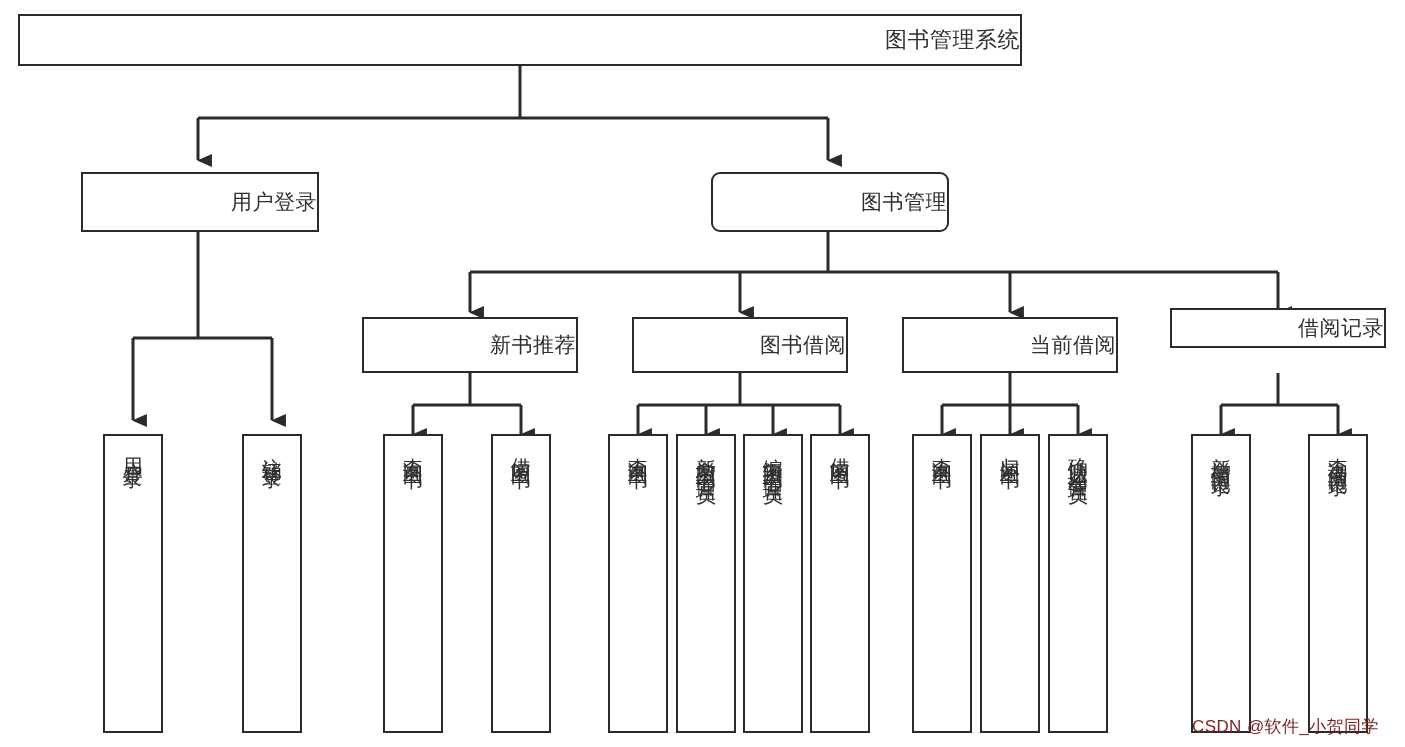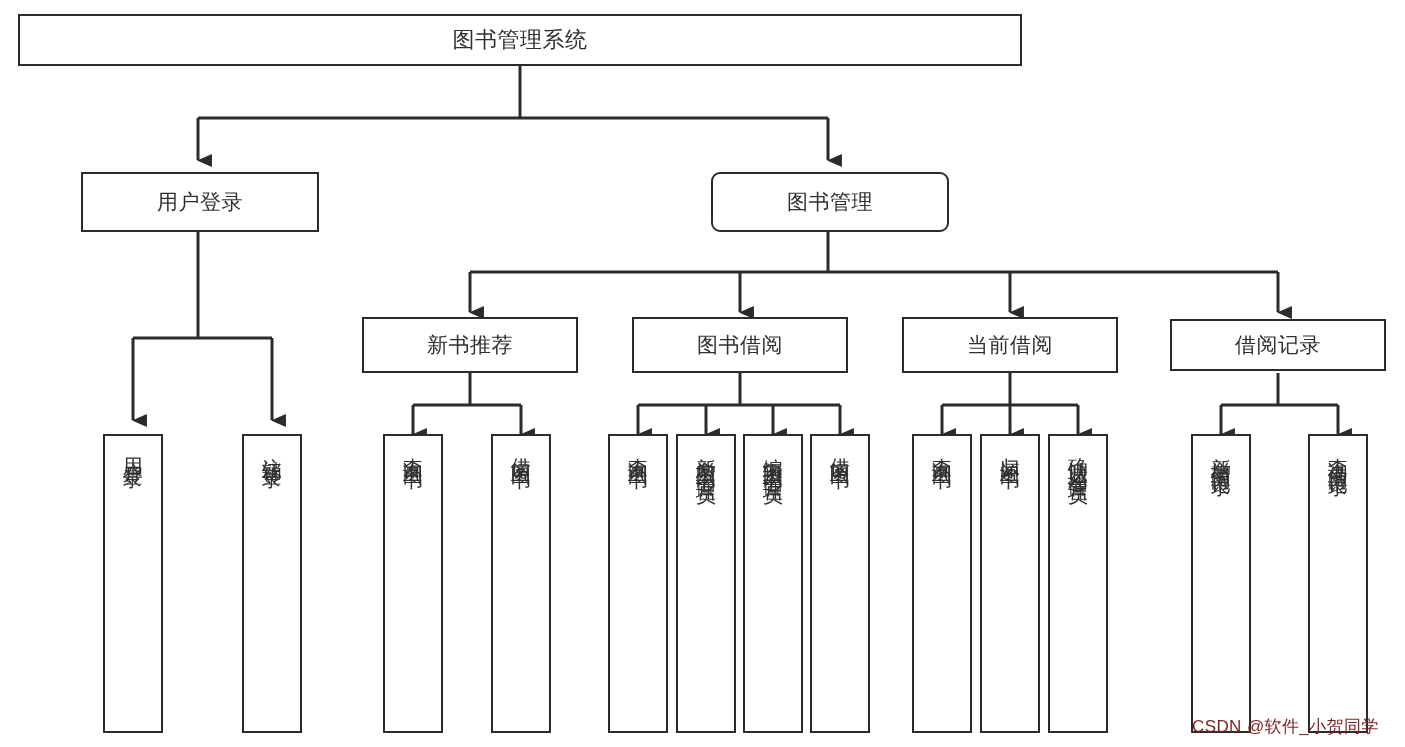--- a/index.html
+++ b/index.html
@@ -26,21 +26,21 @@
     height: 747px;
     pointer-events: none;
   }
   .node {
     position: absolute;
     box-sizing: border-box;
     background: #ffffff;
     border: 2px solid #2b2b2b;
     display: flex;
     align-items: center;
-    justify-content: center;
+    justify-content: flex-end;
     z-index: 2;
   }
   .node-label {
     color: #2f2f2f;
     font-size: 21px;
     line-height: 1.18;
     letter-spacing: 0.5px;
     white-space: nowrap;
     text-align: center;
   }
@@ -159,21 +159,21 @@
 
   <div class="node level2" style="left:362px; top:317px; width:216px; height:56px;">
     <span class="node-label">新书推荐</span>
   </div>
   <div class="node level2" style="left:632px; top:317px; width:216px; height:56px;">
     <span class="node-label">图书借阅</span>
   </div>
   <div class="node level2" style="left:902px; top:317px; width:216px; height:56px;">
     <span class="node-label">当前借阅</span>
   </div>
-  <div class="node level2" style="left:1170px; top:319px; width:216px; height:52px;">
+  <div class="node level2" style="left:1170px; top:308px; width:216px; height:40px;">
     <span class="node-label">借阅记录</span>
   </div>
 
   <div class="node leaf" style="left:103px; top:434px; width:60px; height:299px;">
     <span class="node-label">用户登录</span>
   </div>
   <div class="node leaf" style="left:242px; top:434px; width:60px; height:299px;">
     <span class="node-label">注销登录</span>
   </div>
 

